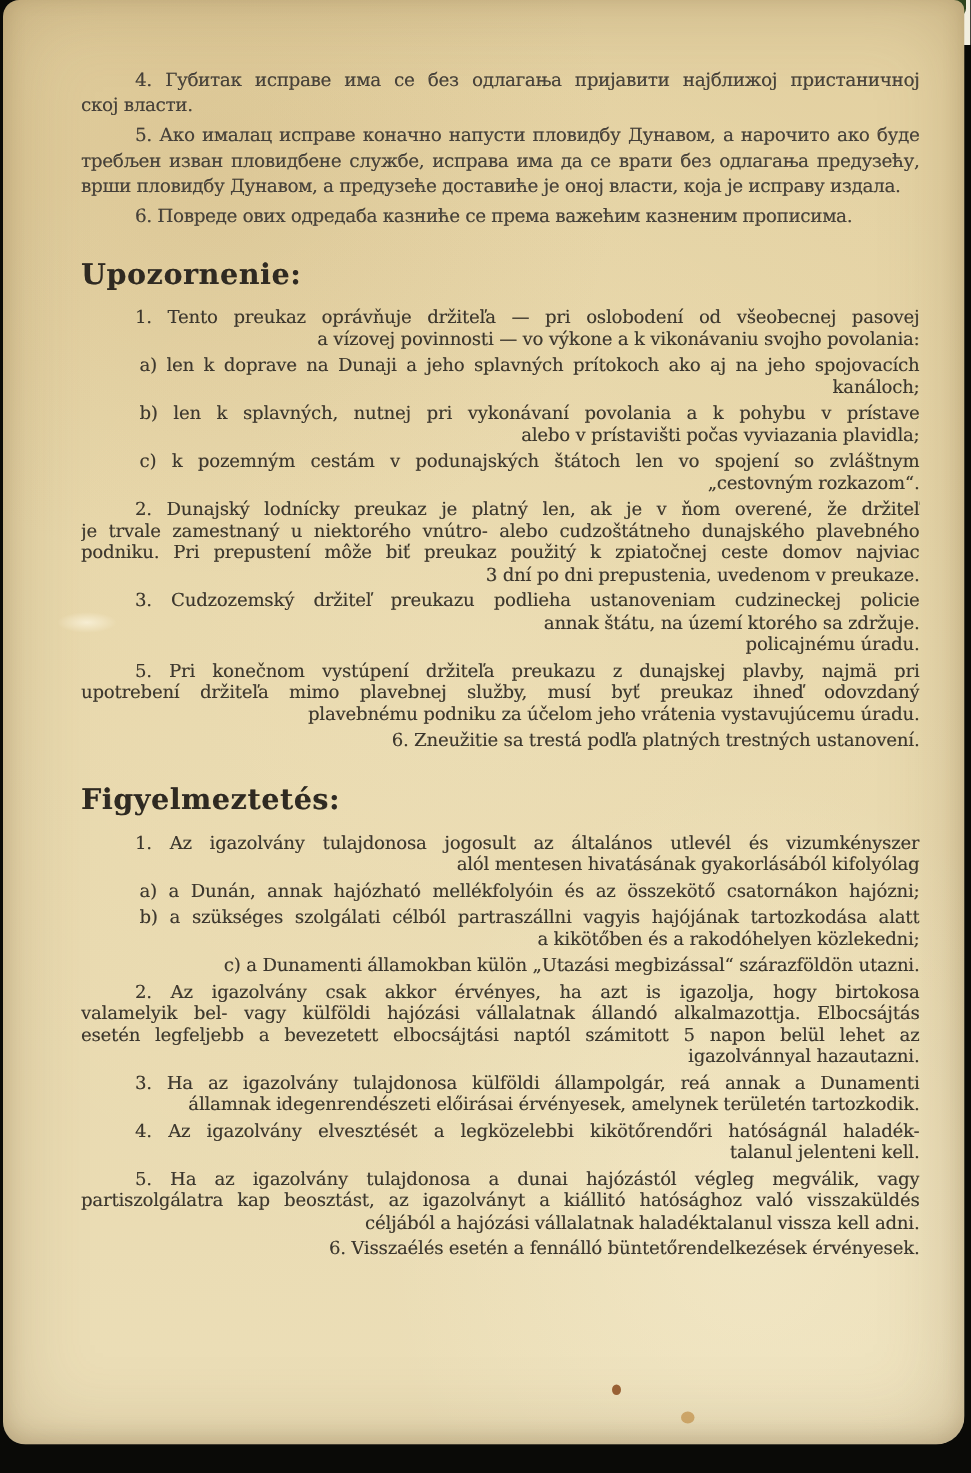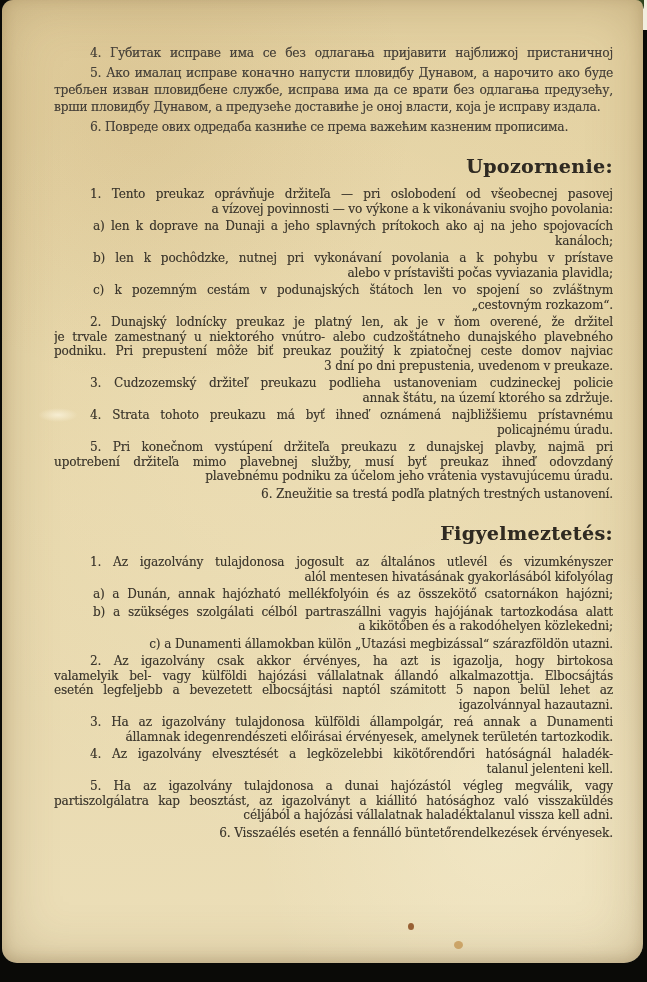--- a/index.html
+++ b/index.html
@@ -37,21 +37,21 @@
     text-shadow:.2px .2px 0 rgba(62,54,38,.45);
   }
   .line{overflow:hidden;}
   .lines.serb .line{font-size:12.2px;line-height:17px;height:17px;letter-spacing:-0.2px;color:#46413a;}
   .lines.latn .line{font-size:12px;line-height:14.5px;height:14.5px;letter-spacing:-0.1px;text-align:right;}
   .line.indent{text-indent:36px;margin-top:3px;}
   .line.sub{margin-left:39px;margin-top:3px;}
   .line.subc{margin-left:57px;}
   .line.j{text-align:justify;text-align-last:justify;}
   .heading{
-    text-align:right;font-weight:bold;font-size:19px;line-height:22px;
+    text-align:left;font-weight:bold;font-size:19px;line-height:22px;
     color:#2f2a22;letter-spacing:.4px;margin:0;
   }
   .heading.sk{margin:19px 0 10px;}
   .heading.hu{margin:21px 0 11px;}
 </style>
 </head>
 <body>
 
 <div class="bg-sliver"></div>
 <div class="bg-blob"></div>
@@ -59,45 +59,45 @@
 <div class="paper">
   <div class="stain s3"></div>
   <div class="stain s1"></div>
   <div class="stain s2"></div>
 
   <div class="content">
 
     <section>
       <div class="lines serb">
           <div class="line indent j">4. Губитак исправе има се без одлагања пријавити најближој пристаничној полици-</div>
+          <div class="line flush">ској власти.</div>
           <div class="line indent j">5. Ако ималац исправе коначно напусти пловидбу Дунавом, а нарочито ако буде упо-</div>
           <div class="line flush j">требљен изван пловидбене службе, исправа има да се врати без одлагања предузећу, које</div>
           <div class="line flush">врши пловидбу Дунавом, а предузеће доставиће је оној власти, која је исправу издала.</div>
           <div class="line indent">6. Повреде ових одредаба казниће се према важећим казненим прописима.</div>
         </div>
     </section>
 
     <section>
       <h2 class="heading sk">Upozornenie:</h2>
       <div class="lines latn">
           <div class="line indent j">1. Tento preukaz oprávňuje držiteľa — pri oslobodení od všeobecnej pasovej</div>
           <div class="line flush">a vízovej povinnosti — vo výkone a k vikonávaniu svojho povolania:</div>
           <div class="line sub j">a) len k doprave na Dunaji a jeho splavných prítokoch ako aj na jeho spojovacích</div>
           <div class="line subc">kanáloch;</div>
-          <div class="line sub j">b) len k pochôdzke, nutnej pri vykonávaní povolania a k pohybu v prístave</div>
+          <div class="line sub j">b) len k splavných, nutnej pri vykonávaní povolania a k pohybu v prístave</div>
           <div class="line subc">alebo v prístavišti počas vyviazania plavidla;</div>
           <div class="line sub j">c) k pozemným cestám v podunajských štátoch len vo spojení so zvláštnym</div>
           <div class="line subc">„cestovným rozkazom“.</div>
           <div class="line indent j">2. Dunajský lodnícky preukaz je platný len, ak je v ňom overené, že držiteľ</div>
           <div class="line flush j">je trvale zamestnaný u niektorého vnútro- alebo cudzoštátneho dunajského plavebného</div>
           <div class="line flush j">podniku. Pri prepustení môže biť preukaz použitý k zpiatočnej ceste domov najviac</div>
           <div class="line flush">3 dní po dni prepustenia, uvedenom v preukaze.</div>
           <div class="line indent j">3. Cudzozemský držiteľ preukazu podlieha ustanoveniam cudzineckej policie</div>
           <div class="line flush">annak štátu, na území ktorého sa zdržuje.</div>
-          <div class="line indent j">4. Strata tohoto preukazu má byť ihneď oznámená najbližšiemu prístavnému</div>
           <div class="line flush">policajnému úradu.</div>
           <div class="line indent j">5. Pri konečnom vystúpení držiteľa preukazu z dunajskej plavby, najmä pri</div>
           <div class="line flush j">upotrebení držiteľa mimo plavebnej služby, musí byť preukaz ihneď odovzdaný</div>
           <div class="line flush">plavebnému podniku za účelom jeho vrátenia vystavujúcemu úradu.</div>
           <div class="line indent">6. Zneužitie sa trestá podľa platných trestných ustanovení.</div>
         </div>
     </section>
 
     <section>
       <h2 class="heading hu">Figyelmeztetés:</h2>

